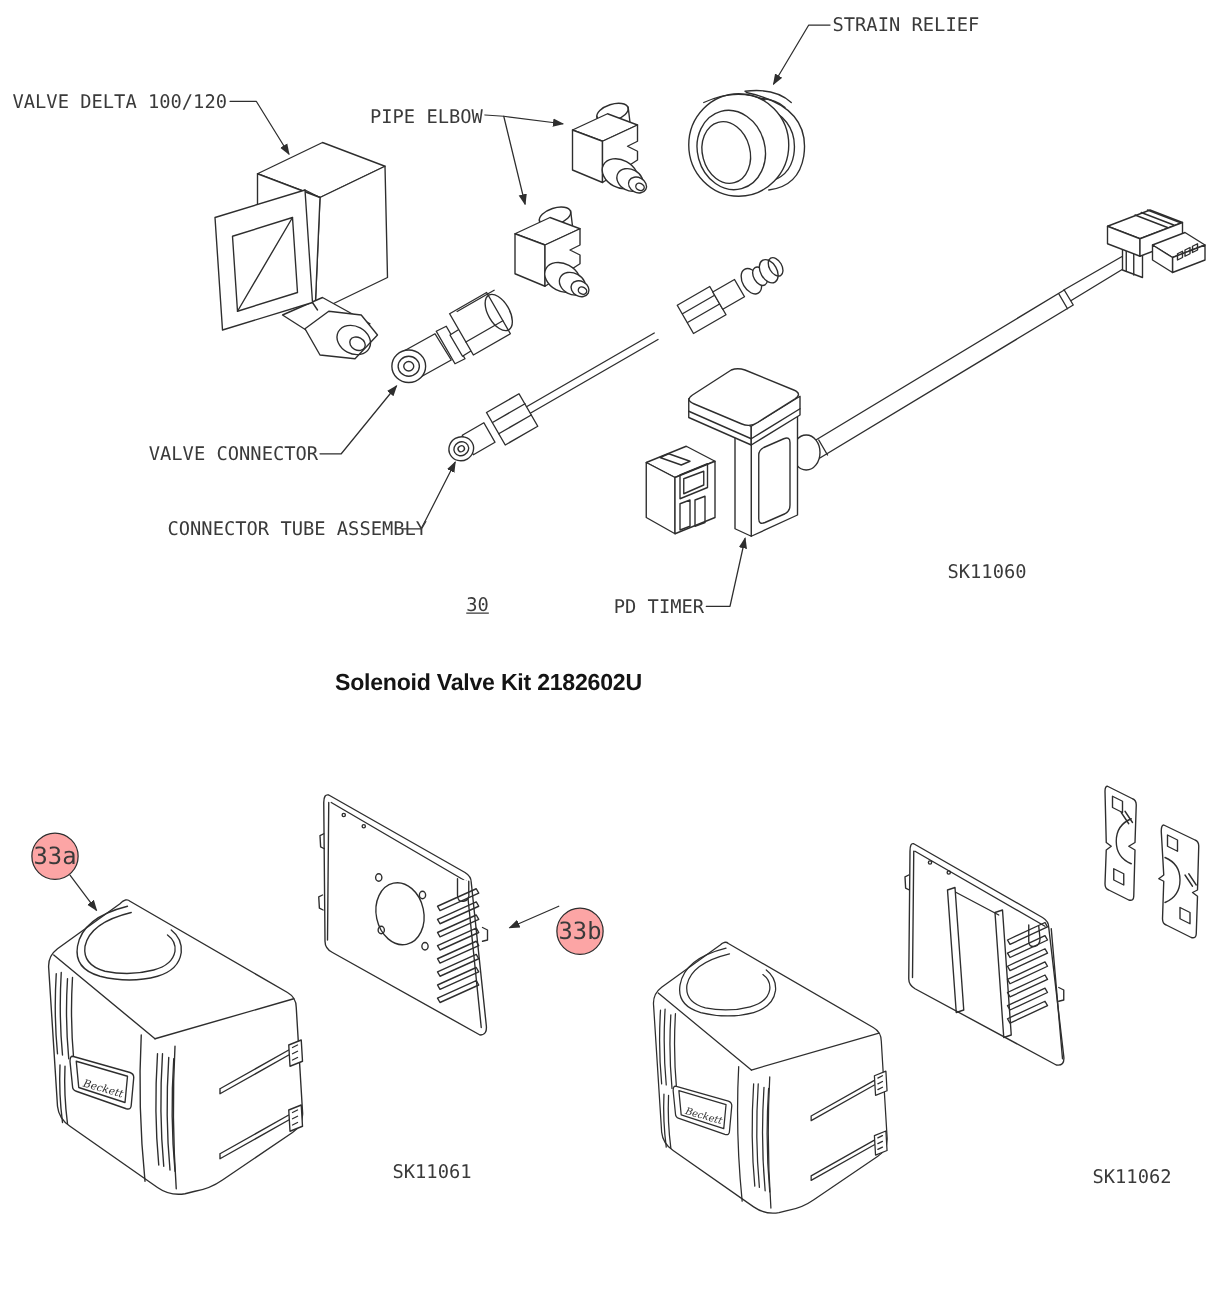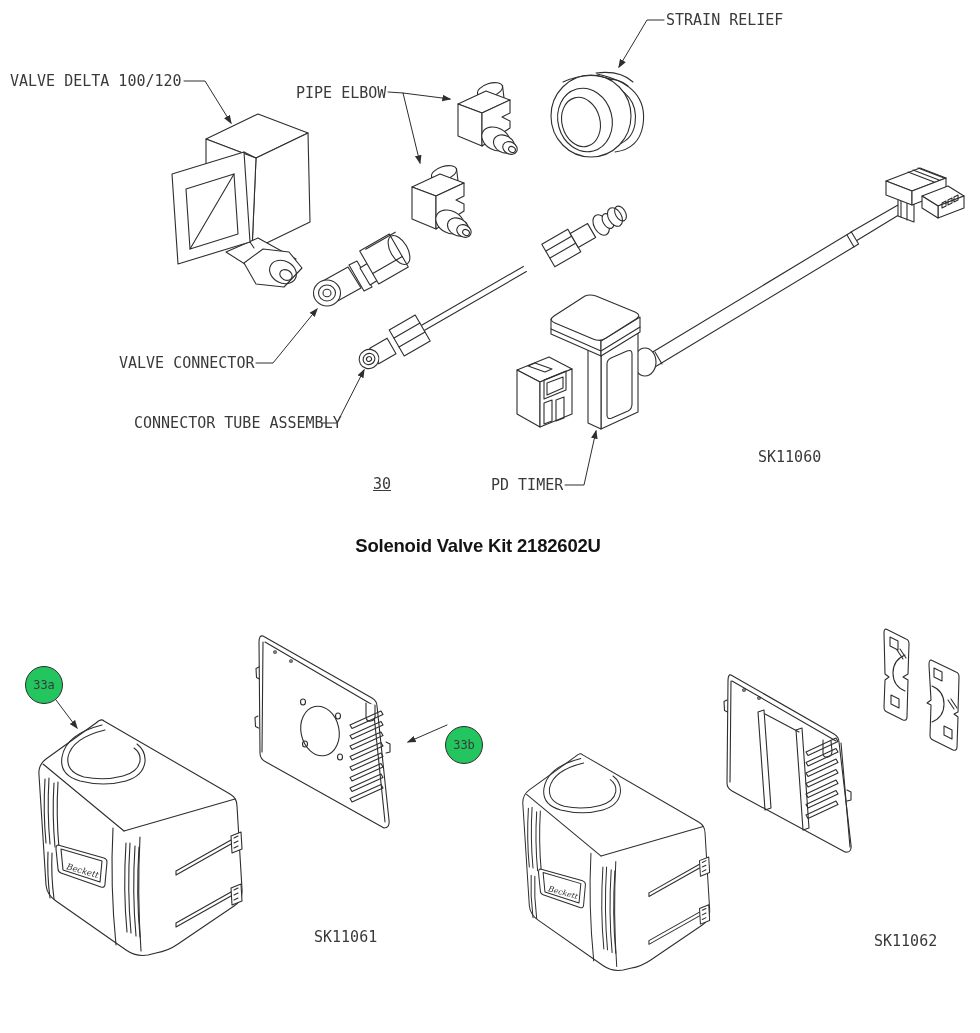--- a/index.html
+++ b/index.html
@@ -1,25 +1,25 @@
 <!DOCTYPE html>
 <html><head>
 <meta charset="utf-8">
 <style>
   html,body{margin:0;padding:0;background:#ffffff;}
   .page{position:relative;width:980px;height:1033px;background:#ffffff;overflow:hidden;
         font-family:"Liberation Sans",sans-serif;}
   .art{position:absolute;left:0;top:0;}
   .cad{position:absolute;font-family:"DejaVu Sans Mono",monospace;font-size:15px;
        color:#3a3a3a;white-space:nowrap;line-height:1;letter-spacing:0;}
-  .caption{position:absolute;width:420px;text-align:center;font-size:18.5px;font-weight:600;
+  .caption{position:absolute;width:420px;text-align:left;font-size:18.5px;font-weight:600;
            color:#141414;letter-spacing:-0.2px;font-family:"Liberation Sans",sans-serif;}
   .callout{position:absolute;width:38px;height:38px;border:1.6px solid #2e2e2e;border-radius:50%;
-           display:flex;align-items:center;justify-content:center;background:#22c55e;box-sizing:border-box;
-           font-family:"DejaVu Sans Mono",monospace;font-size:12px;color:#3a3a3a;}
+           display:flex;align-items:center;justify-content:center;background:#fca5a5;box-sizing:border-box;
+           font-family:"DejaVu Sans Mono",monospace;font-size:19px;color:#3a3a3a;}
 </style>
 </head>
 <body>
 
 <div class="page">
 
   <svg class="art" width="980" height="1033" viewBox="0 0 980 1033" fill="none" stroke="#2e2e2e" stroke-width="1.1" stroke-linejoin="round" stroke-linecap="round">
     <defs>
       <marker id="arr" viewBox="0 0 10 10" refX="8.5" refY="5" markerWidth="9" markerHeight="9" orient="auto-start-reverse">
         <path d="M0 1.3 L10 5 L0 8.7 Z" fill="#2e2e2e" stroke="none"></path>

